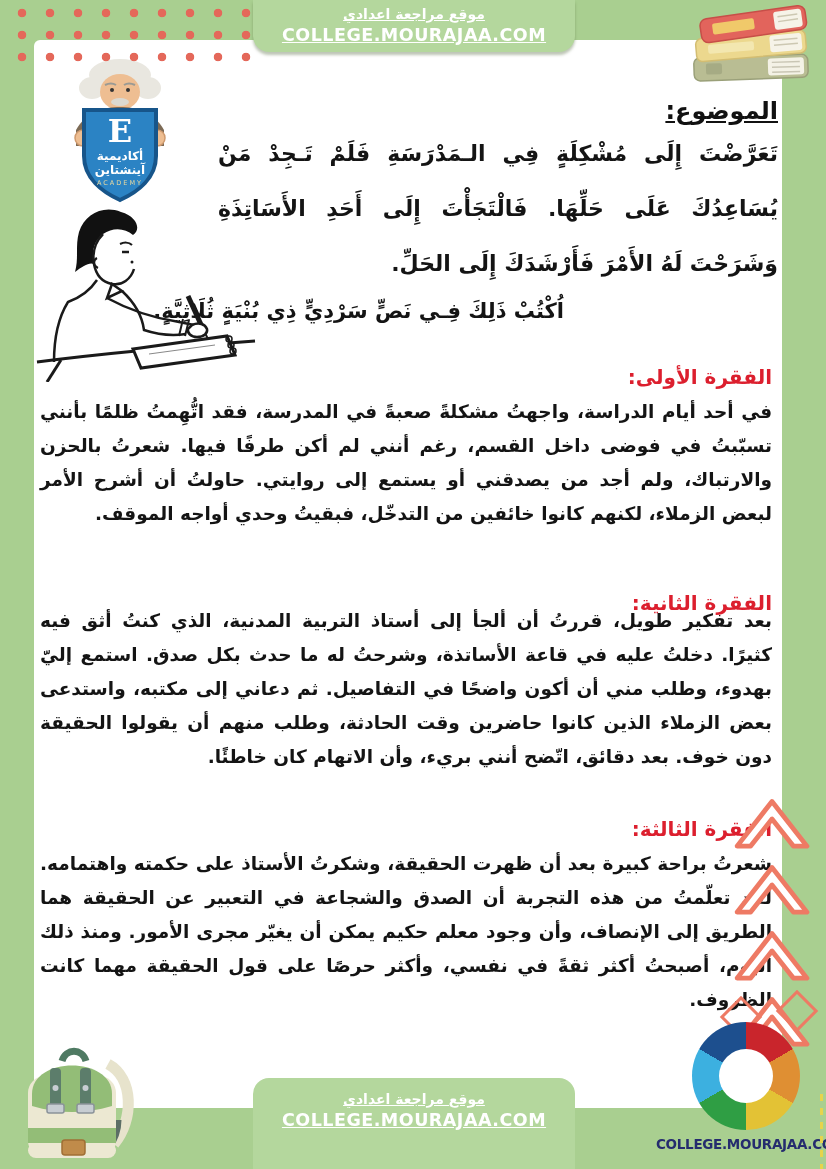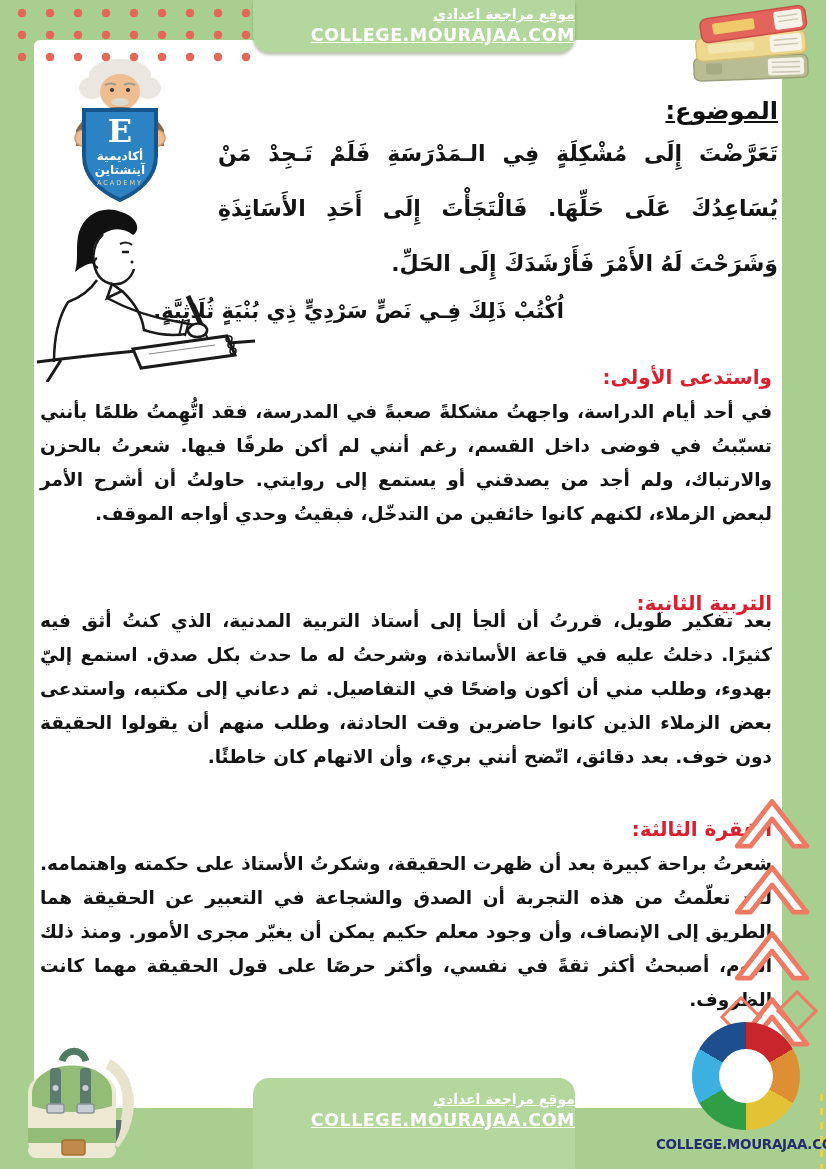--- a/index.html
+++ b/index.html
@@ -8,21 +8,21 @@
 
   
   .panel{position:absolute;left:34px;top:40px;width:748px;height:1068px;background:#ffffff;border-radius:6px;z-index:1;}
 
   
   .dots{position:absolute;left:0;top:0;width:254px;height:62px;z-index:5;
     background-image:radial-gradient(circle,#e4685a 4px,rgba(0,0,0,0) 4.6px);
     background-size:28px 22px;background-position:8px 2px;}
 
   
-  .banner{position:absolute;left:253px;width:322px;background:#b4d79d;text-align:right;z-index:6;}
+  .banner{position:absolute;left:253px;width:322px;background:#b4d79d;text-align:center;z-index:6;}
   .banner-top{top:0;height:52px;border-radius:0 0 16px 16px;box-shadow:0 3px 3px rgba(90,110,70,.4);padding-top:5px;box-sizing:border-box;}
   .banner-bottom{top:1078px;height:91px;border-radius:16px 16px 0 0;padding-top:12px;box-sizing:border-box;}
   .banner .ar{display:block;color:#fff;font-weight:bold;font-size:14px;text-decoration:underline;line-height:19px;}
   .banner .dom{display:block;color:#fff;font-weight:bold;font-size:17.5px;letter-spacing:.5px;text-decoration:underline;line-height:23px;}
 
   
   .band-bottom{position:absolute;left:0;top:1108px;width:826px;height:61px;background:#a9cf90;z-index:2;}
 
   
   .topic-label{position:absolute;top:97px;right:48px;font-size:24px;font-weight:bold;color:#111;text-decoration:underline;direction:rtl;z-index:3;}
@@ -139,24 +139,24 @@
     <path d="M60,80 C52,92 42,98 31,102 C21,118 17,140 17,162" stroke="#1a1a1a" stroke-width="2.5" fill="none"></path>
     <path d="M75,84 L70,98 L85,91 Z" fill="none" stroke="#1a1a1a" stroke-width="2.5"></path>
     <path d="M70,98 C92,110 116,118 142,122 L157,125" stroke="#1a1a1a" stroke-width="2.5" fill="none"></path>
     <path d="M85,91 C98,103 105,115 107,130 C122,135 136,136 149,134" stroke="#1a1a1a" stroke-width="2.5" fill="none"></path>
     <path d="M146,119 L142,136 M152,120 L148,136" stroke="#1a1a1a" stroke-width="2" fill="none"></path>
     <path d="M151,96 L166,129" stroke="#1a1a1a" stroke-width="5"></path>
     <path d="M166,129 L171,139" stroke="#1a1a1a" stroke-width="2"></path>
     <path d="M155,125 C162,122 168,124 170,129 C171,133 167,137 160,137 C154,137 150,133 151,129 Z" fill="#fff" stroke="#1a1a1a" stroke-width="2.5"></path>
   </svg>
 
-  <div id="p1h" class="para-heading">واستدعى الأولى:</div>
+  <div id="p1h" class="para-heading">الفقرة الأولى:</div>
   <div id="p1b" class="para-body">في أحد أيام الدراسة، واجهتُ مشكلةً صعبةً في المدرسة، فقد اتُّهِمتُ ظلمًا بأنني تسبّبتُ في فوضى داخل القسم، رغم أنني لم أكن طرفًا فيها. شعرتُ بالحزن والارتباك، ولم أجد من يصدقني أو يستمع إلى روايتي. حاولتُ أن أشرح الأمر لبعض الزملاء، لكنهم كانوا خائفين من التدخّل، فبقيتُ وحدي أواجه الموقف.</div>
 
-  <div id="p2h" class="para-heading">التربية الثانية:</div>
+  <div id="p2h" class="para-heading">الفقرة الثانية:</div>
   <div id="p2b" class="para-body">بعد تفكير طويل، قررتُ أن ألجأ إلى أستاذ التربية المدنية، الذي كنتُ أثق فيه كثيرًا. دخلتُ عليه في قاعة الأساتذة، وشرحتُ له ما حدث بكل صدق. استمع إليّ بهدوء، وطلب مني أن أكون واضحًا في التفاصيل. ثم دعاني إلى مكتبه، واستدعى بعض الزملاء الذين كانوا حاضرين وقت الحادثة، وطلب منهم أن يقولوا الحقيقة دون خوف. بعد دقائق، اتّضح أنني بريء، وأن الاتهام كان خاطئًا.</div>
 
   <div id="p3h" class="para-heading">الفقرة الثالثة:</div>
   <div id="p3b" class="para-body">شعرتُ براحة كبيرة بعد أن ظهرت الحقيقة، وشكرتُ الأستاذ على حكمته واهتمامه. لقد تعلّمتُ من هذه التجربة أن الصدق والشجاعة في التعبير عن الحقيقة هما الطريق إلى الإنصاف، وأن وجود معلم حكيم يمكن أن يغيّر مجرى الأمور. ومنذ ذلك اليوم، أصبحتُ أكثر ثقةً في نفسي، وأكثر حرصًا على قول الحقيقة مهما كانت الظروف.</div>
 
   <div class="chevrons">
     <svg width="90" height="64" viewBox="0 0 88 66">
       <path d="M8,62 L44,16 L80,62 L66,62 L44,34 L22,62 Z" fill="#ffffff" stroke="#ee7a64" stroke-width="5" stroke-linejoin="round"></path>
     </svg>
     <svg width="90" height="64" viewBox="0 0 88 66">

